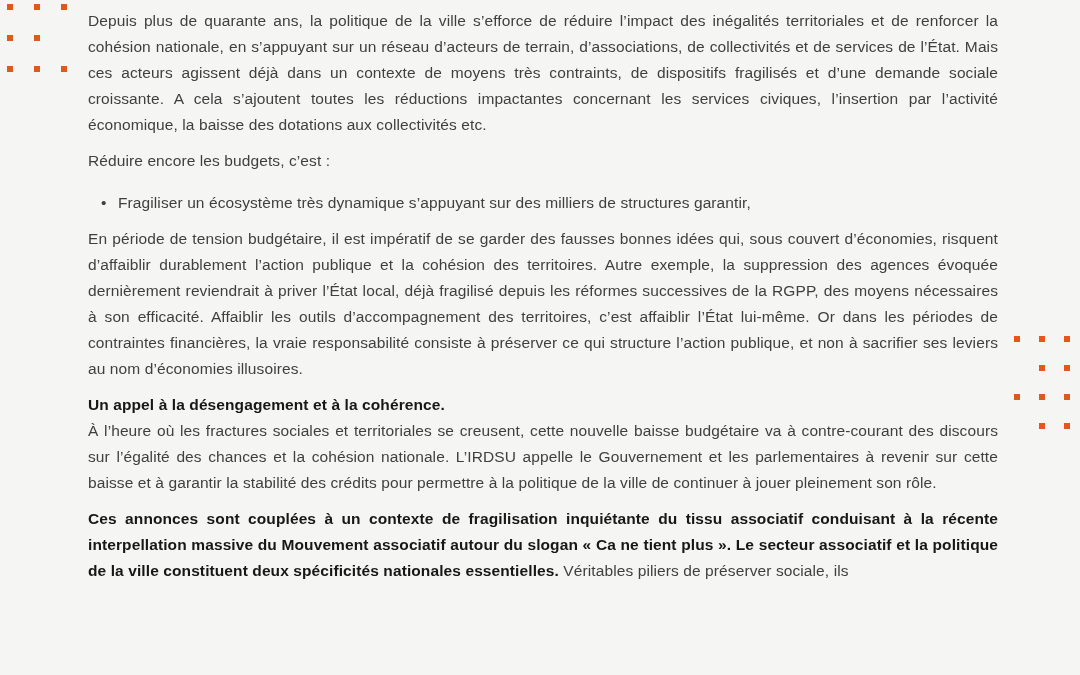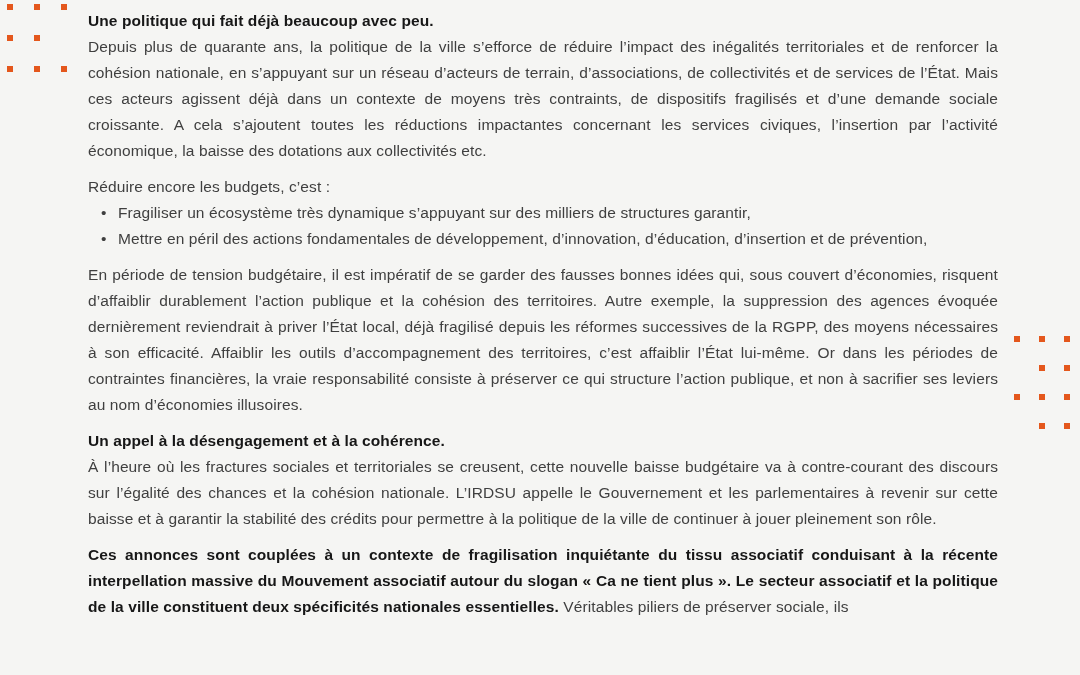--- a/index.html
+++ b/index.html
@@ -16,21 +16,21 @@
     left: 88px;
     top: 8px;
     width: 910px;
     color: #3f3f3f;
     font-size: 15.5px;
     line-height: 26px;
     text-align: justify;
     letter-spacing: 0.1px;
   }
   .content p { margin: 0 0 10px 0; }
-  .content p.tight { margin-bottom: 0; }
+  .content p.tight { margin-bottom: 16px; }
   .sec-heading {
     font-size: 15.5px;
     line-height: 26px;
     font-weight: bold;
     color: #171717;
     margin: 0;
     text-align: left;
   }
   .bold { font-weight: bold; color: #171717; }
   ul.bullets {
@@ -87,27 +87,25 @@
     <span class="dot" style="background: rgb(228, 87, 28);"></span>
     <span class="dot" style="background: rgb(228, 87, 28);"></span>
     <span class="dot" style="background: rgb(228, 87, 28);"></span>
     <span class="dot" style="background: rgb(228, 87, 28);"></span>
     <span class="dot hidden" style="background: rgb(228, 87, 28);"></span>
     <span class="dot" style="background: rgb(228, 87, 28);"></span>
     <span class="dot" style="background: rgb(228, 87, 28);"></span>
   </div>
 
 <main class="content">
-  <h2 class="sec-heading">Une politique qui fait déjà beaucoup avec peu.</h2>
   <p>Depuis plus de quarante ans, la politique de la ville s’efforce de réduire l’impact des inégalités territoriales et de renforcer la cohésion nationale, en s’appuyant sur un réseau d’acteurs de terrain, d’associations, de collectivités et de services de l’État. Mais ces acteurs agissent déjà dans un contexte de moyens très contraints, de dispositifs fragilisés et d’une demande sociale croissante. A cela s’ajoutent toutes les réductions impactantes concernant les services civiques, l’insertion par l’activité économique, la baisse des dotations aux collectivités etc.</p>
 
   <p class="tight">Réduire encore les budgets, c’est :</p>
   <ul class="bullets">
       <li>Fragiliser un écosystème très dynamique s’appuyant sur des milliers de structures garantir,</li>
-      <li>Mettre en péril des actions fondamentales de développement, d’innovation, d’éducation, d’insertion et de prévention,</li>
     </ul>
 
   <p>En période de tension budgétaire, il est impératif de se garder des fausses bonnes idées qui, sous couvert d’économies, risquent d’affaiblir durablement l’action publique et la cohésion des territoires. Autre exemple, la suppression des agences évoquée dernièrement reviendrait à priver l’État local, déjà fragilisé depuis les réformes successives de la RGPP, des moyens nécessaires à son efficacité. Affaiblir les outils d’accompagnement des territoires, c’est affaiblir l’État lui-même. Or dans les périodes de contraintes financières, la vraie responsabilité consiste à préserver ce qui structure l’action publique, et non à sacrifier ses leviers au nom d’économies illusoires.</p>
 
   <h2 class="sec-heading">Un appel à la désengagement et à la cohérence.</h2>
   <p>À l’heure où les fractures sociales et territoriales se creusent, cette nouvelle baisse budgétaire va à contre-courant des discours sur l’égalité des chances et la cohésion nationale. L’IRDSU appelle le Gouvernement et les parlementaires à revenir sur cette baisse et à garantir la stabilité des crédits pour permettre à la politique de la ville de continuer à jouer pleinement son rôle.</p>
 
   <p>
     <span class="bold">Ces annonces sont couplées à un contexte de fragilisation inquiétante du tissu associatif conduisant à la récente interpellation massive du Mouvement associatif autour du slogan « Ca ne tient plus ». Le secteur associatif et la politique de la ville constituent deux spécificités nationales essentielles.</span>
     <span>Véritables piliers de préserver sociale, ils</span>

